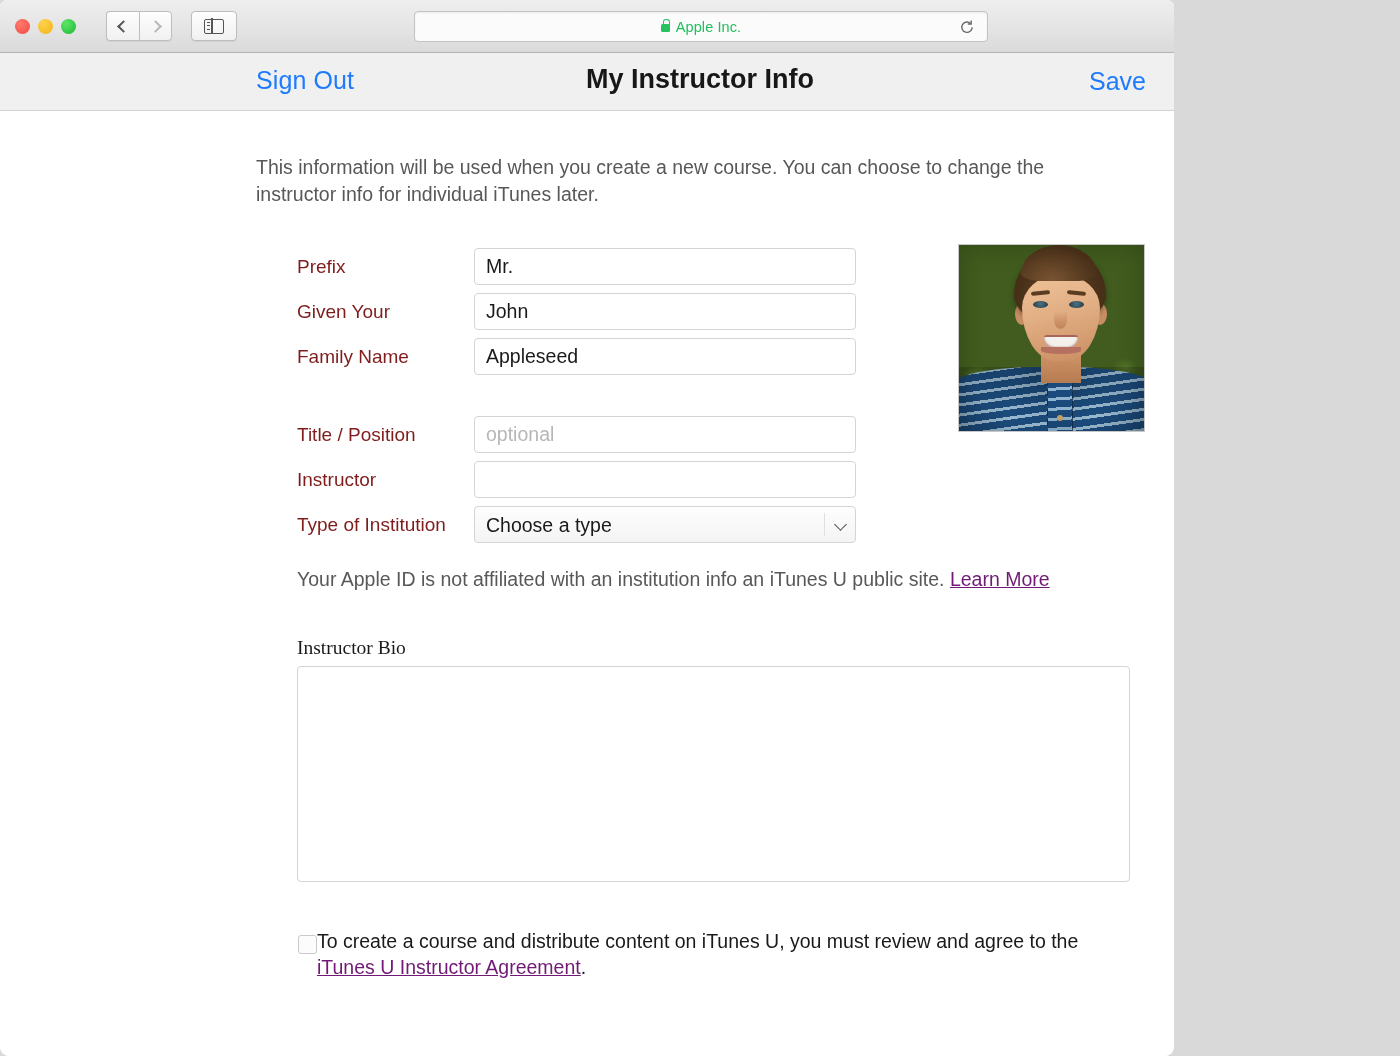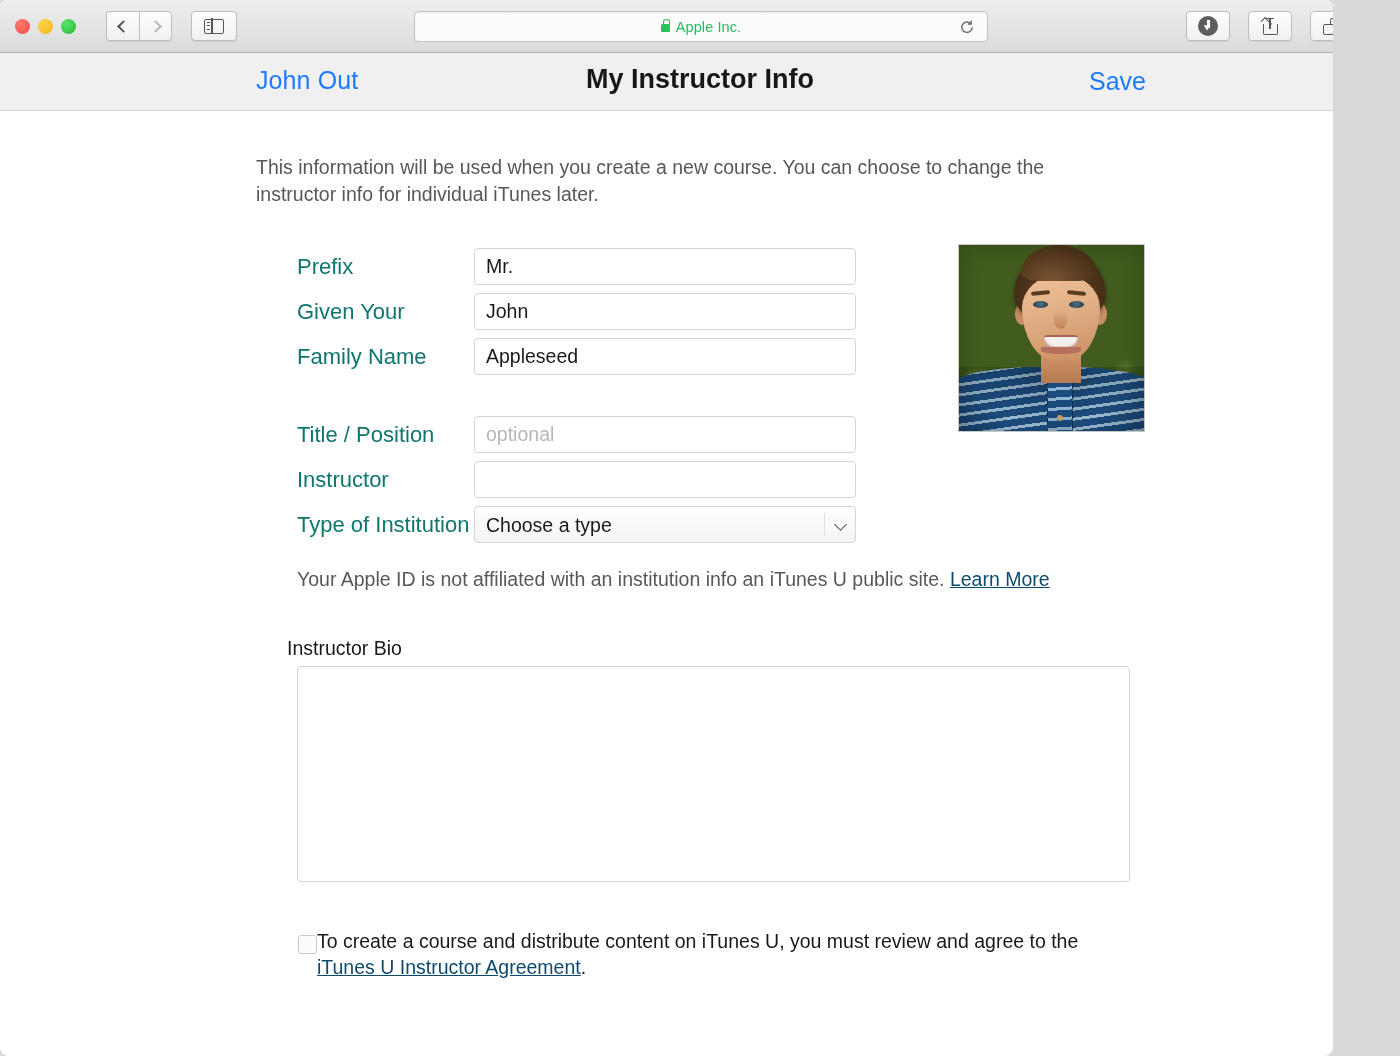--- a/index.html
+++ b/index.html
@@ -9,21 +9,21 @@
     background: #d9d9d9;
     font-family: "Liberation Sans", sans-serif;
     -webkit-font-smoothing: antialiased;
     overflow: hidden;
   }
 
   
   .window {
     position: absolute;
     left: 0; top: 0;
-    width: 1333px; height: 1056px;
+    width: 1174px; height: 1056px;
     background: #ffffff;
     border-radius: 7px 7px 9px 9px;
     overflow: hidden;
   }
 
   
   .toolbar {
     position: absolute; left: 0; top: 0;
     width: 1400px; height: 53px;
     background: linear-gradient(to bottom, #eeeeee 0%, #e4e4e4 55%, #dadada 100%);
@@ -150,21 +150,21 @@
 
   .intro {
     position: absolute; left: 256px; top: 43px; width: 872px;
     font-size: 19.5px; color: #58585a; line-height: 1.38;
   }
 
   .form { position: absolute; left: 297px; top: 137px; }
 
   .row { display: flex; align-items: center; height: 37px; margin-bottom: 8px; }
   .row .label {
-    width: 177px; font-size: 22px; color: #0f766e;
+    width: 177px; font-size: 19px; color: #7f1d1d;
   }
   .field {
     width: 382px; height: 37px;
     background: #ffffff;
     border: 1px solid #d4d4d6;
     border-radius: 4px;
     font-size: 19.5px; color: #1a1a1a;
     padding: 0 11px;
     font-family: "Liberation Sans", sans-serif;
     outline: none;
@@ -187,25 +187,25 @@
   .sel-chev {
     position: absolute; right: 11px; top: 14px; width: 9px; height: 9px;
     border-style: solid; border-color: #4a4a4a; border-width: 0 1.9px 1.9px 0;
     transform: rotate(45deg); pointer-events: none;
   }
 
   .appleid-note {
     position: absolute; left: 297px; top: 457px;
     font-size: 19.5px; color: #58585a;
   }
-  .link { color: #0c4a6e; text-decoration: underline; }
+  .link { color: #701a75; text-decoration: underline; }
 
   .bio-label {
-    position: absolute; left: 287px; top: 526px;
-    font-size: 19.5px; color: #1a1a1a;
+    position: absolute; left: 297px; top: 526px;
+    font-size: 19.5px; color: #1a1a1a; font-family: Liberation Serif, serif;
   }
   .bio-area {
     position: absolute; left: 297px; top: 555px;
     width: 833px; height: 216px;
     border: 1px solid #d4d4d6; border-radius: 4px; background: #fff;
     resize: none; font-size: 19.5px; color: #1a1a1a; padding: 9px 11px;
     font-family: "Liberation Sans", sans-serif; outline: none;
   }
 
   .agree-row {
@@ -390,21 +390,21 @@
           <span></span>
       </span>
     </div>
 
     <div class="newtab">
       <span class="plus"></span>
     </div>
   </div>
 
   <div class="navbar">
-    <span class="signout">John Out</span>
+    <span class="signout">Sign Out</span>
     <span class="nav-title">My Instructor Info</span>
     <span class="save">Save</span>
   </div>
 
   <div class="content">
 
     <div class="intro">This information will be used when you create a new course. You can choose to change the instructor info for individual iTunes later.</div>
 
     <div class="form">
 

